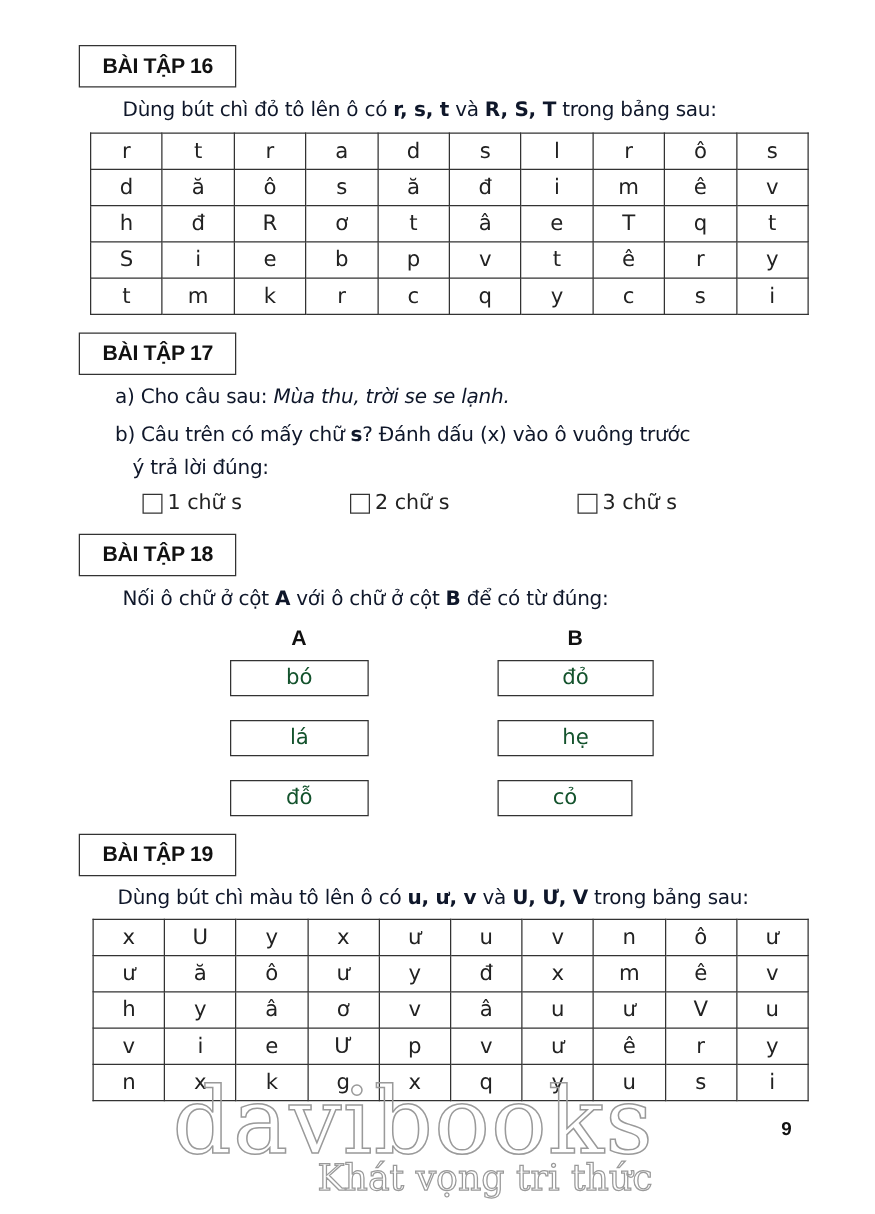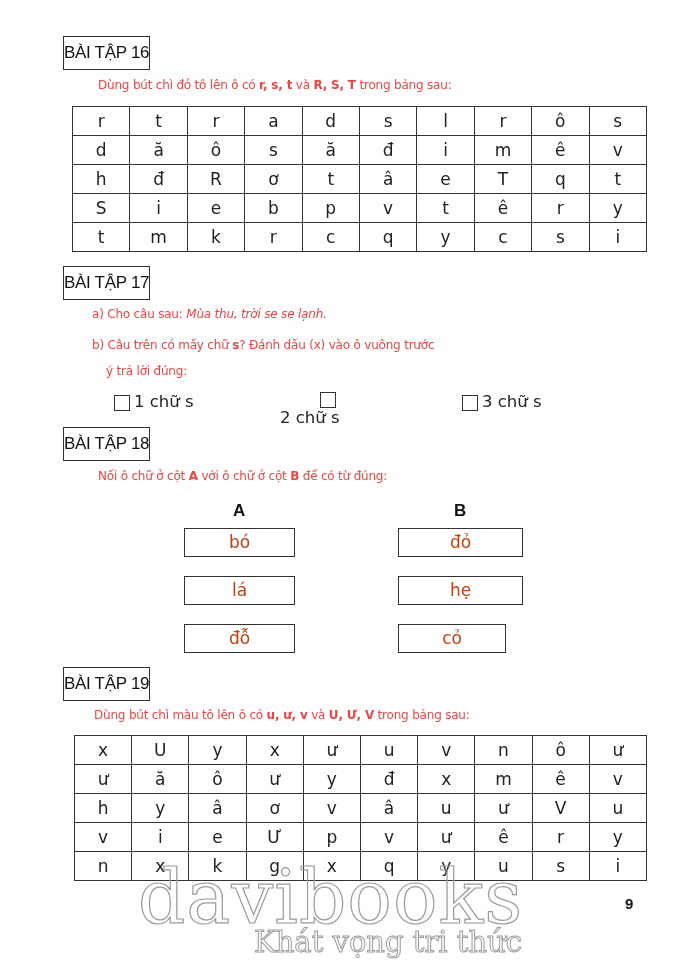--- a/index.html
+++ b/index.html
@@ -1,40 +1,40 @@
 <!DOCTYPE html>
 <html><head>
 <meta charset="utf-8">
 <style>
   * { box-sizing: border-box; margin: 0; padding: 0; }
   html, body { width: 700px; height: 971px; background: #ffffff; overflow: hidden; }
   body { position: relative; font-family: "DejaVu Sans", sans-serif; color: #1a1a1a; }
 
   .heading-box {
-    position: absolute; border: 1.5px solid #333; padding: 0 0;
+    position: absolute; border: 1.5px solid #333; padding: 0 18px;
     height: 34px; line-height: 32px; font-family: "Liberation Sans", sans-serif;
-    font-weight: normal; font-size: 17px; letter-spacing: -0.3px; color: #111; background: #fff;
-  }
-  .instr { position: absolute; font-size: 12px; color: #ef4444; white-space: nowrap; letter-spacing: -0.2px; }
+    font-weight: bold; font-size: 17px; letter-spacing: -0.3px; color: #111; background: #fff;
+  }
+  .instr { position: absolute; font-size: 16px; color: #0f172a; white-space: nowrap; letter-spacing: -0.2px; }
   .instr b { font-weight: bold; }
   .instr i { font-style: italic; }
 
   table.grid { position: absolute; border-collapse: collapse; table-layout: fixed; }
   table.grid td {
     border: 1.4px solid #333; text-align: center; vertical-align: middle;
     font-size: 17px; color: #222; height: 29px; padding: 0;
   }
 
   .checkbox-item { position: absolute; display: flex; align-items: flex-end; font-size: 16.5px; color: #222; }
   .checkbox { width: 16px; height: 16px; border: 1.5px solid #333; margin-right: 4px; background: #fff; }
 
   .col-label { position: absolute; font-weight: bold; font-family: "Liberation Sans", sans-serif; font-size: 17px; color: #111; }
   .match-box {
     position: absolute; border: 1.4px solid #333; height: 29px; line-height: 27px;
-    text-align: center; font-size: 17px; color: #c2410c; background: #fff;
+    text-align: center; font-size: 17px; color: #14532d; background: #fff;
   }
 
   .page-number { position: absolute; left: 625px; top: 895px; font-family: "Liberation Sans", sans-serif; font-weight: bold; font-size: 15px; color: #111; }
 
   .watermark-main {
     position: absolute; left: 138px; top: 860px; font-family: "DejaVu Serif", serif;
     font-size: 74px; letter-spacing: 1px; color: transparent;
     -webkit-text-stroke: 1.2px #9a9a9a; white-space: nowrap; line-height: 1;
   }
   .watermark-sub {
@@ -114,21 +114,21 @@
 
 <div class="heading-box" style="left:63px; top:266px;">BÀI TẬP 17</div>
 <div class="instr" style="left:92px; top:307px;"><span>a) Cho câu sau: </span><i>Mùa thu, trời se se lạnh.</i></div>
 <div class="instr" style="left:92px; top:338px;"><span>b) Câu trên có mấy chữ </span><b>s</b><span>? Đánh dấu (x) vào ô vuông trước</span></div>
 <div class="instr" style="left:106px; top:364px;">ý trả lời đúng:</div>
 
 <div class="checkbox-item" style="left:114px; top:392px;">
   <span class="checkbox"></span>
   <span>1 chữ s</span>
 </div>
-<div class="checkbox-item" style="left:280px; top:392px;flex-direction:column;">
+<div class="checkbox-item" style="left:280px; top:392px;">
   <span class="checkbox"></span>
   <span>2 chữ s</span>
 </div>
 <div class="checkbox-item" style="left:462px; top:392px;">
   <span class="checkbox"></span>
   <span>3 chữ s</span>
 </div>
 
 <div class="heading-box" style="left:63px; top:427px;">BÀI TẬP 18</div>
 <div class="instr" style="left:98px; top:469px;"><span>Nối ô chữ ở cột </span><b>A</b><span> với ô chữ ở cột </span><b>B</b><span> để có từ đúng:</span></div>

